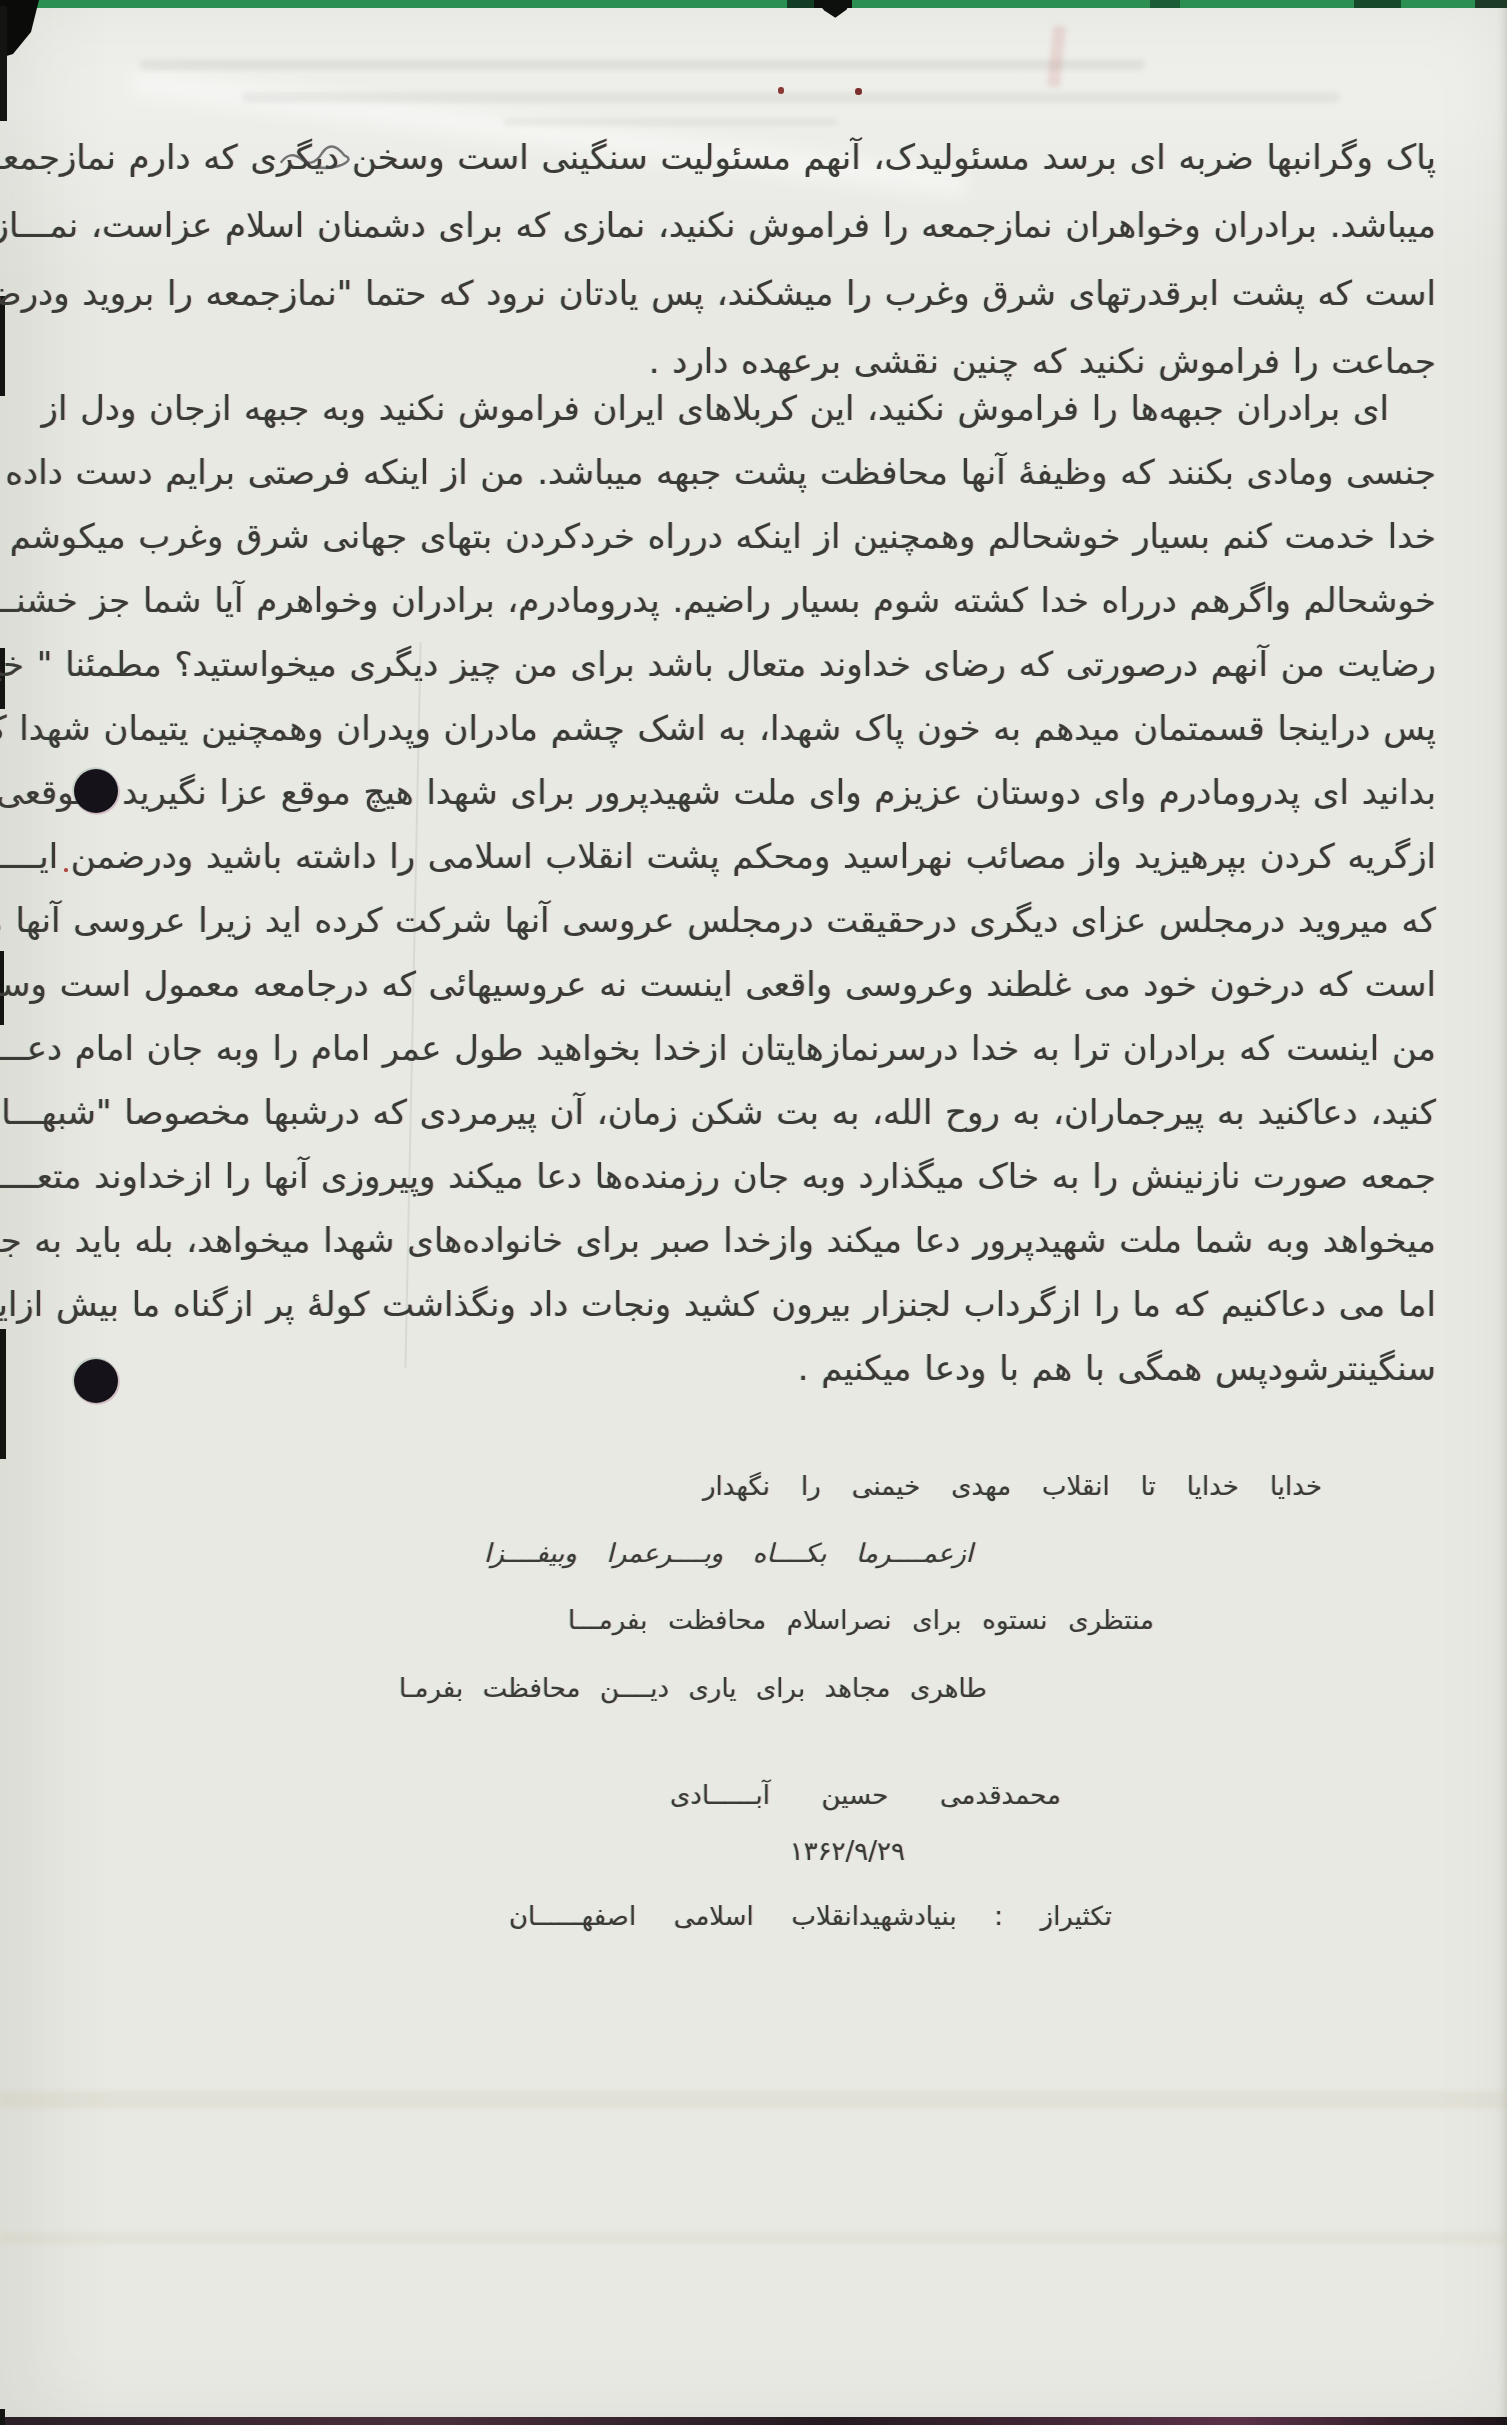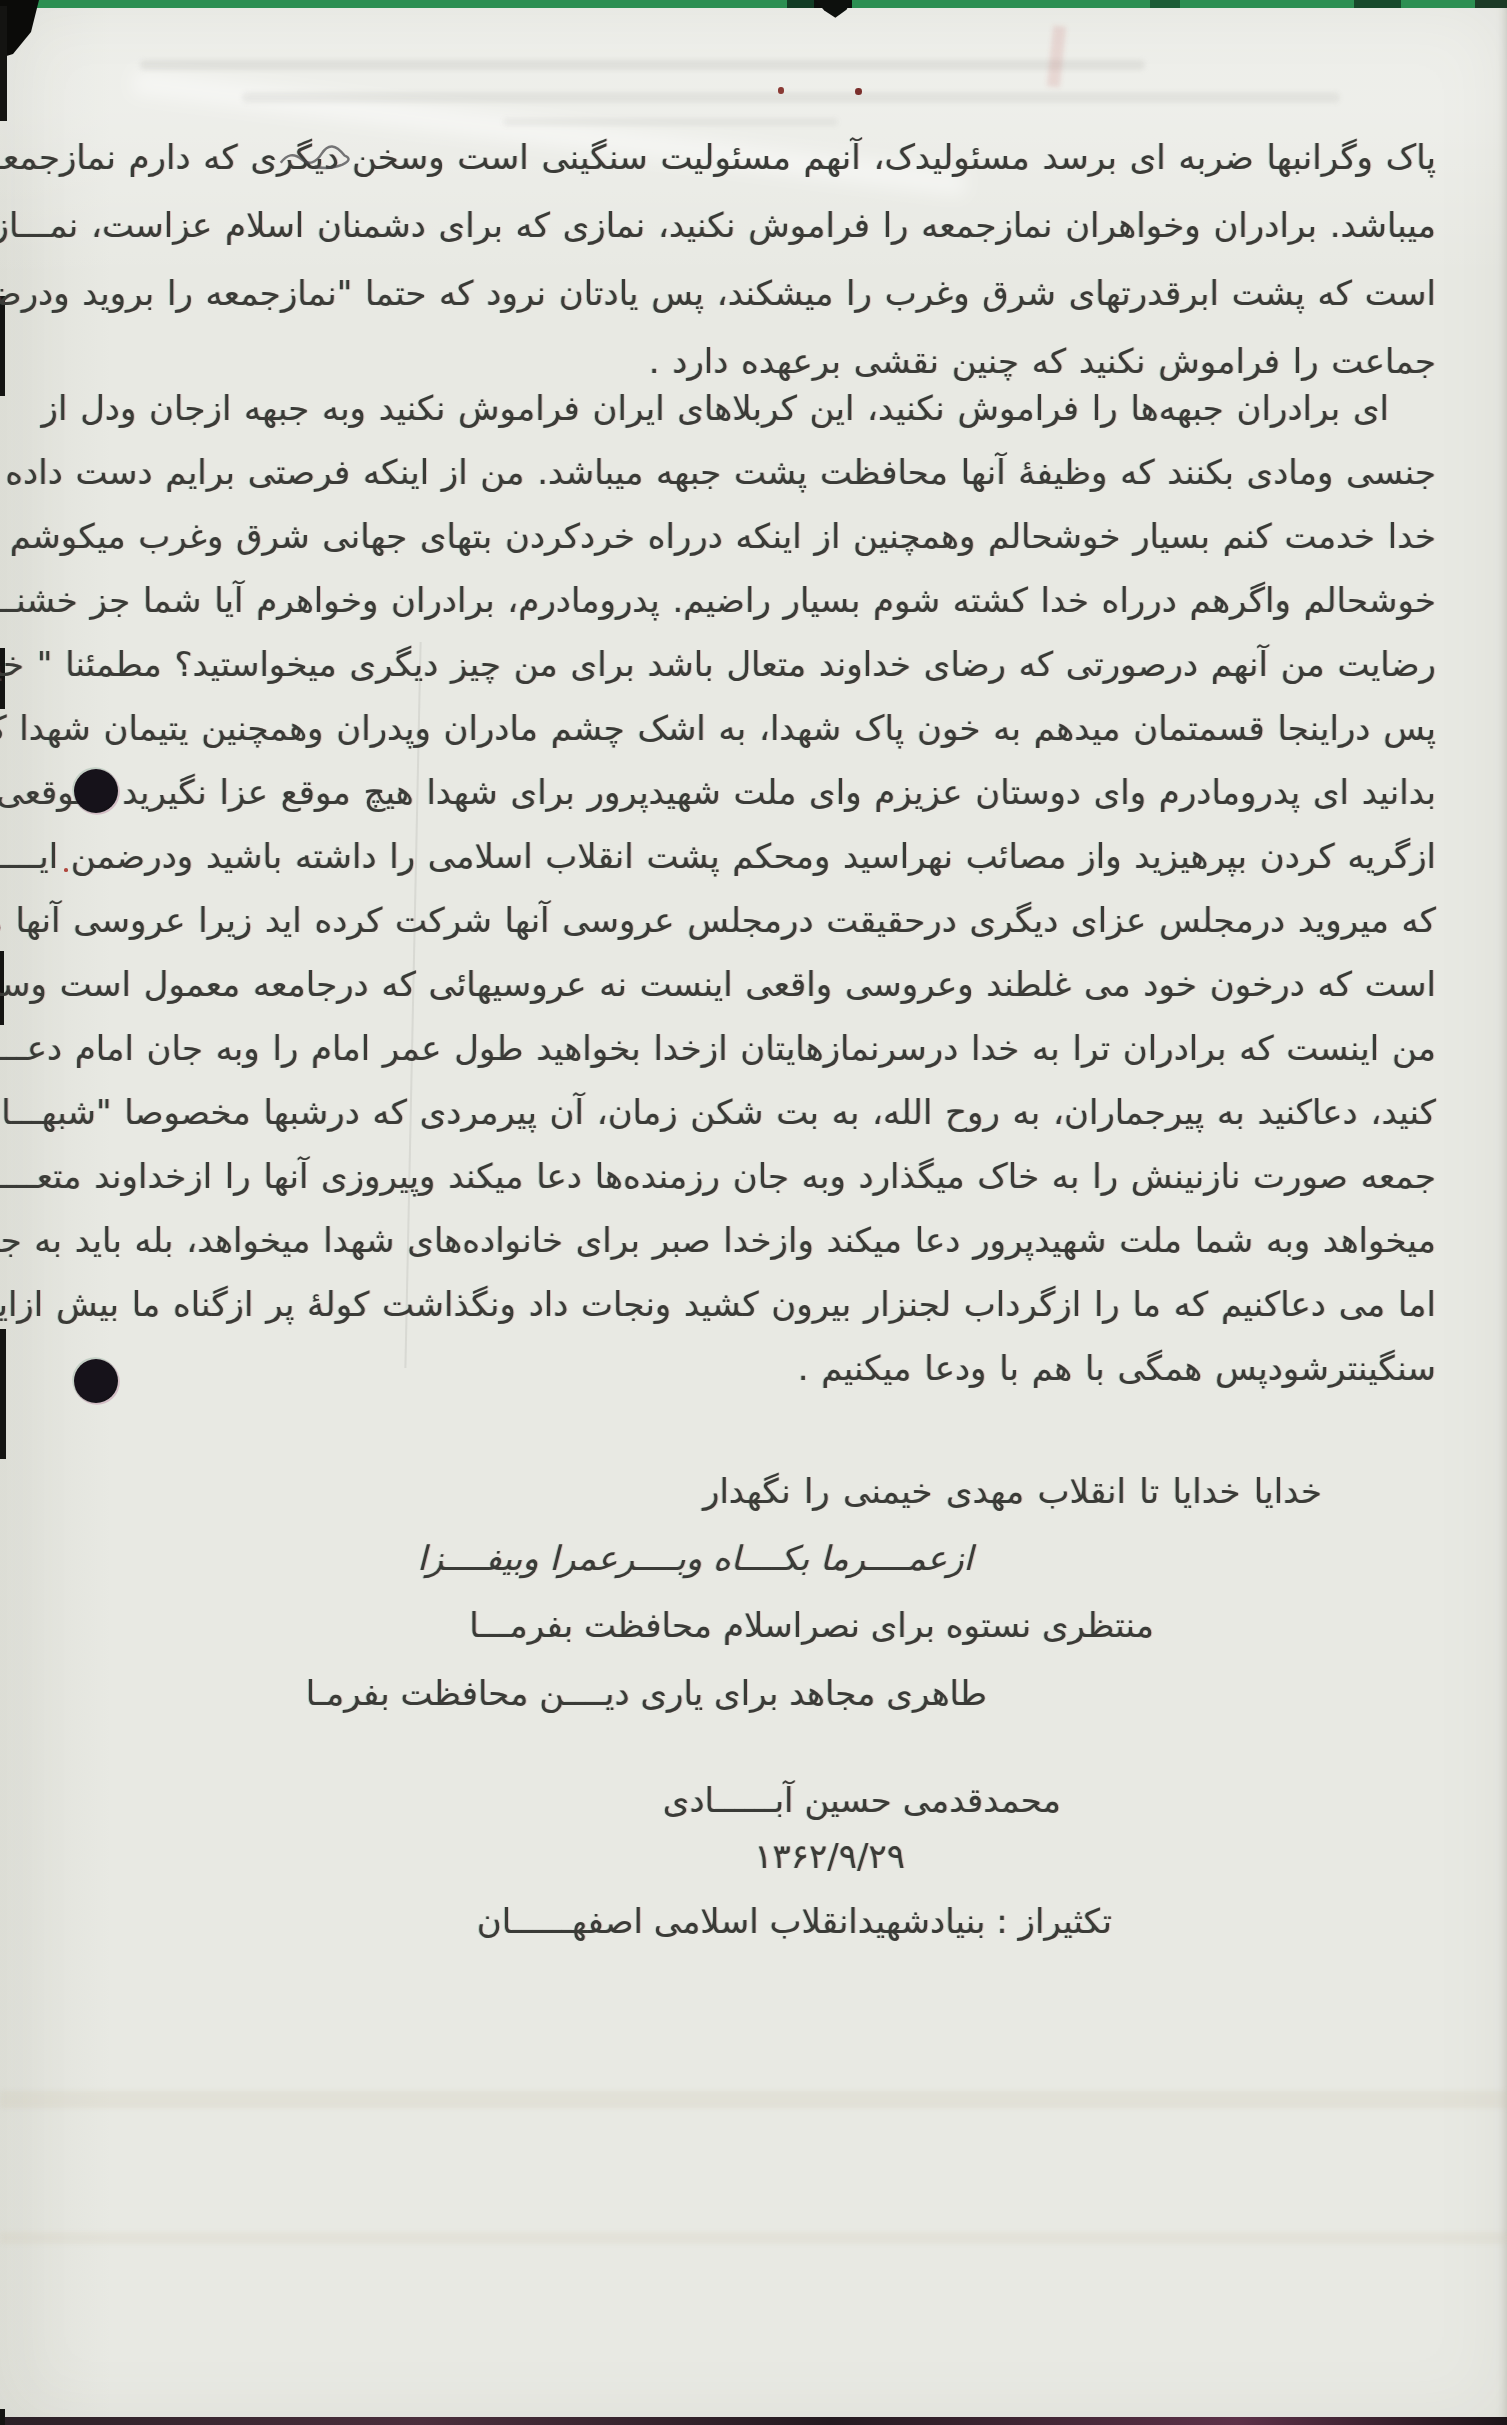--- a/index.html
+++ b/index.html
@@ -60,21 +60,21 @@
   
   .textblock{position:absolute;left:82px;top:123px;width:1354px;
     direction:rtl;color:#3a3b37;font-size:34px;letter-spacing:0.9px;word-spacing:1.9px;
     text-shadow:0.9px 0 0 rgba(163,62,80,.26), -0.9px 0 0 rgba(46,130,96,.28);}
   .p1 .line{height:68px;line-height:68px;}
   .p2{margin-top:-19.5px;}
   .p2 .line{height:64px;line-height:64px;}
   .line{white-space:nowrap;text-align:justify;text-align-last:justify;overflow:visible;}
   .line.noj{text-align-last:right;}
   .line.indent{padding-right:47px;}
-  .sig{position:absolute;direction:rtl;color:#3a3b37;font-size:34px;letter-spacing:0.9px;
+  .sig{position:absolute;direction:rtl;color:#3a3b37;font-size:26px;letter-spacing:0.9px;
     white-space:nowrap;text-align:justify;text-align-last:justify;
     text-shadow:0.9px 0 0 rgba(163,62,80,.26), -0.9px 0 0 rgba(46,130,96,.28);}
   .sig.slogan1{top:1471px;right:186px;width:619px;}
   .sig.slogan2{top:1538px;right:535px;width:489px;font-style:italic;}
   .sig.slogan3{top:1605px;right:354px;width:586px;}
   .sig.slogan4{top:1673px;right:521px;width:588px;}
   .sig.name{top:1780px;right:447px;width:391px;}
   .sig.date{top:1836px;right:603px;width:158px;text-align:right;text-align-last:right;}
   .sig.publisher{top:1881px;right:396px;width:603px;margin-top:20px;}
 </style>

